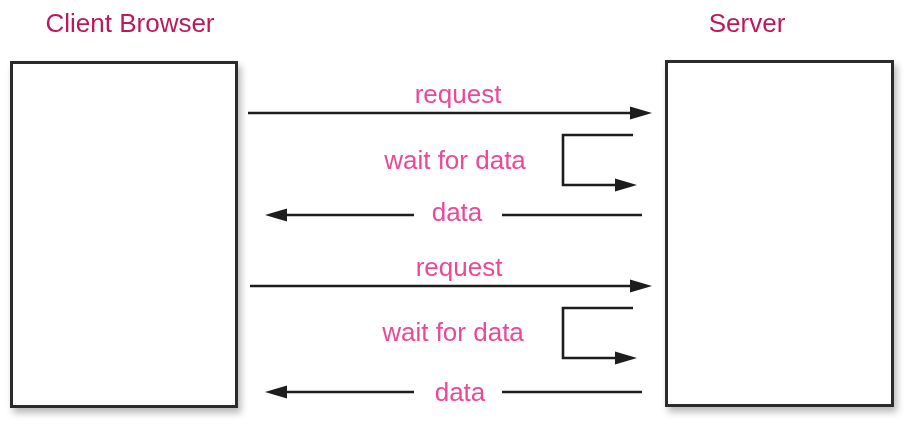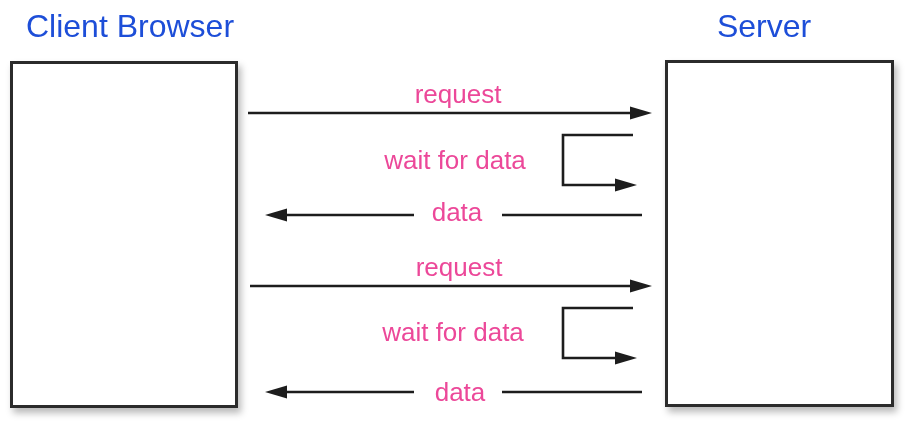--- a/index.html
+++ b/index.html
@@ -11,23 +11,23 @@
     position: relative;
     width: 915px;
     height: 432px;
     background: #ffffff;
     font-family: "Liberation Sans", sans-serif;
     overflow: hidden;
   }
   .actor-title {
     position: absolute;
     transform: translateX(-50%);
-    font-size: 32px;
+    font-size: 26px;
     line-height: 1;
-    color: #1d4ed8;
+    color: #be185d;
     white-space: nowrap;
   }
   .actor-box {
     position: absolute;
     box-sizing: border-box;
     background: #ffffff;
     border: 3px solid #2b2b2b;
     box-shadow: 3px 5px 7px rgba(0,0,0,0.28);
   }
   .arrows-layer {
@@ -55,21 +55,21 @@
     color: #ec4899;
     white-space: nowrap;
   }
 </style>
 </head>
 <body>
 
 <div class="canvas">
 
   <div class="actor-title" style="left:130px; top:10px;">Client Browser</div>
-  <div class="actor-title" style="left:764px; top:10px;">Server</div>
+  <div class="actor-title" style="left:747px; top:10px;">Server</div>
 
   <div class="actor-box" style="left:10px; top:61px; width:228px; height:347px;"></div>
   <div class="actor-box" style="left:665px; top:60px; width:229px; height:347px;"></div>
 
   <svg class="arrows-layer" viewBox="0 0 915 432">
 
     <g>
       <line x1="248" y1="113" x2="632" y2="113"></line>
       <polygon points="630,106.5 630,119.5 652,113"></polygon>
     </g>

